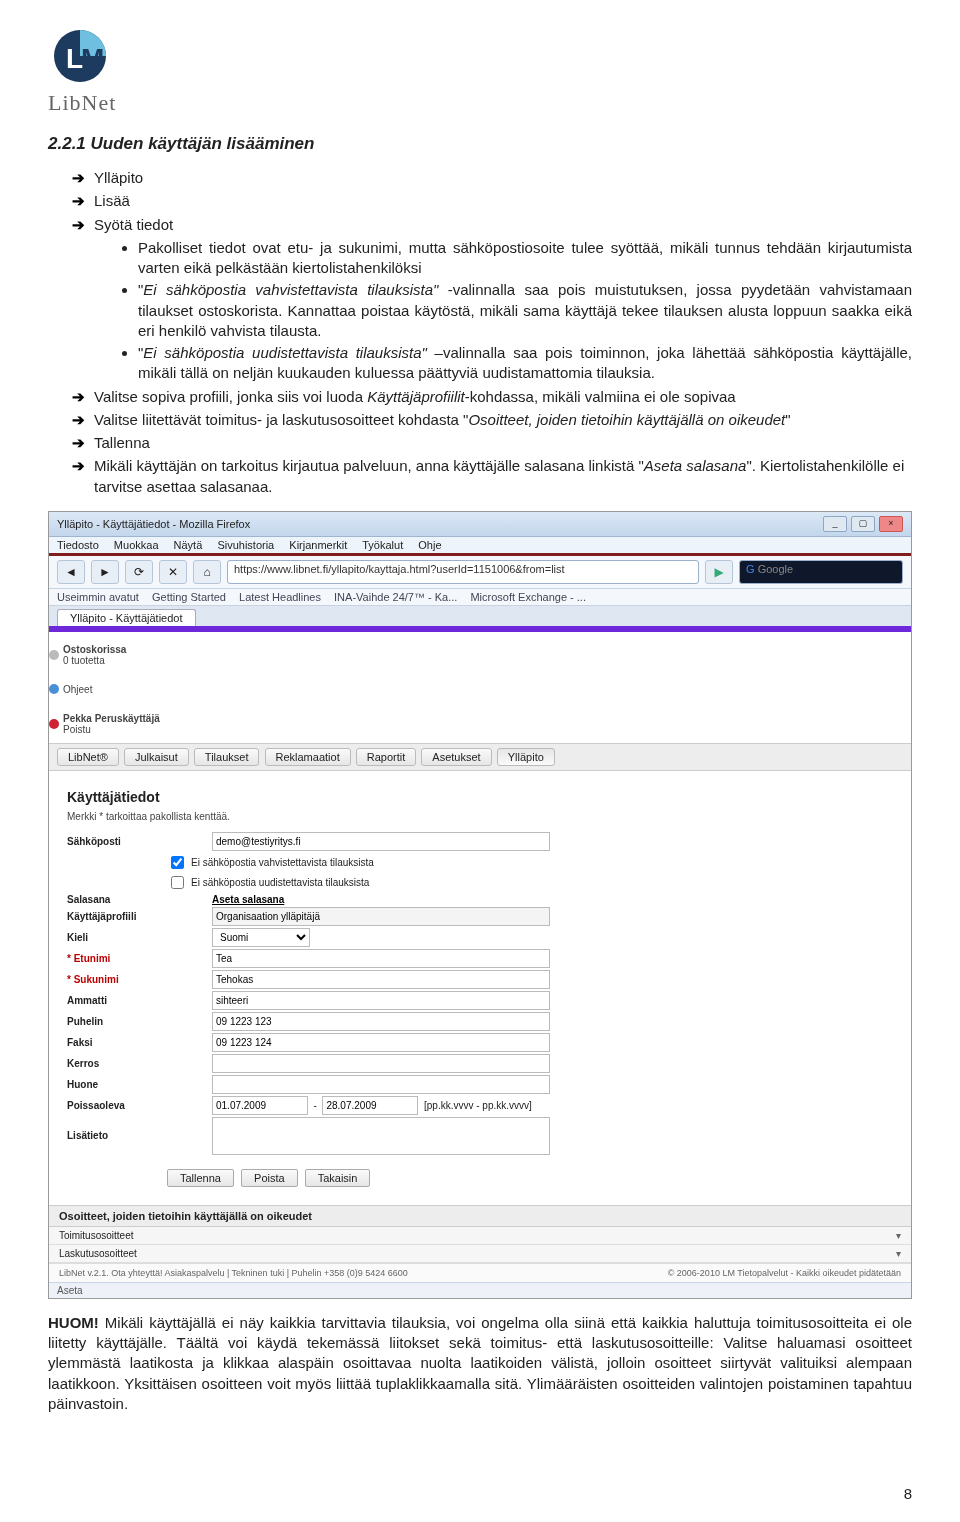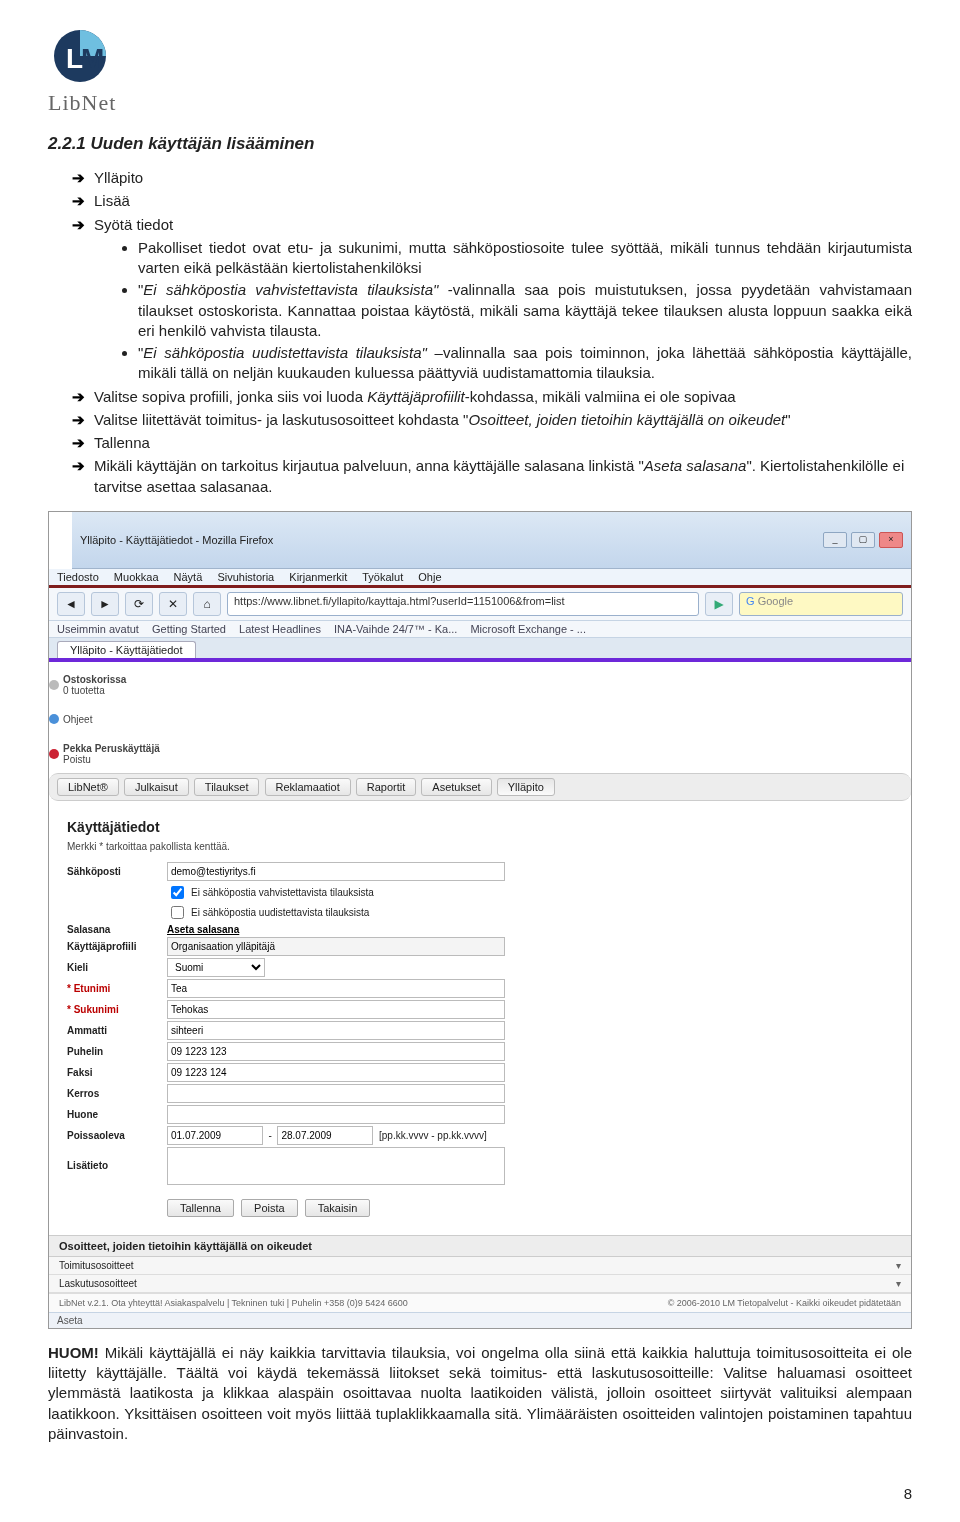--- a/index.html
+++ b/index.html
@@ -81,27 +81,26 @@
   .screenshot-wrap {
     margin: 12px 0 14px 0;
     border: 1px solid #999;
     background: #fff;
     font-family: Tahoma, Arial, sans-serif;
     font-size: 11px;
     color: #222;
   }
   .ff-titlebar {
     background: linear-gradient(#dce8f5, #c3d6ec);
-    padding: 20px 8px;
+    padding: 4px 8px;
     border-bottom: 1px solid #a0b4cc;
     display: flex;
     justify-content: space-between;
     align-items: center;
     font-size: 11px;
-    margin-left: 23px;
   }
   .ff-winbtns { display: flex; gap: 4px; }
   .ff-winbtn {
     width: 22px; height: 14px;
     background: #e0e8f2;
     border: 1px solid #8ea6c2;
     border-radius: 2px;
     text-align: center;
     font-size: 9px;
     line-height: 12px;
@@ -137,40 +136,40 @@
     border-radius: 3px;
     padding: 2px 6px;
     height: 18px;
     font-size: 11px;
     color: #333;
     overflow: hidden;
     white-space: nowrap;
   }
   .ff-search {
     width: 150px;
-    background: #fef9c3;
+    background: #0f172a;
     border: 1px solid #9ab0cc;
     border-radius: 3px;
     padding: 2px 6px;
     height: 18px;
     font-size: 11px;
     color: #888;
   }
   .ff-bookbar {
     background: #f4f7fb;
     padding: 2px 8px;
     border-bottom: 1px solid #c6d4e4;
     font-size: 11px;
     color: #445;
   }
   .ff-bookbar span { margin-right: 10px; }
   .ff-tabbar {
     background: #dfe8f2;
     padding: 3px 8px 0 8px;
-    border-bottom: 4px solid #6d28d9;
+    border-bottom: 6px solid #6d28d9;
   }
   .ff-tab {
     display: inline-block;
     background: #fff;
     padding: 2px 12px;
     border: 1px solid #aab;
     border-bottom: none;
     border-radius: 3px 3px 0 0;
     font-size: 11px;
   }
@@ -190,21 +189,20 @@
   .app-topbar .chip { display:flex; align-items:center; gap:4px;}
   .dot { width:10px;height:10px;border-radius:50%; }
   .dot.grey{background:#bbb;}
   .dot.blue{background:#4a90d9;}
   .dot.red{background:#c23;}
   .app-nav {
     background: #ededed;
     border-top: 1px solid #ccc;
     border-bottom: 1px solid #ccc;
     padding: 4px 8px;
-    border-radius: 9px;
   }
   .app-nav .navbtn {
     display:inline-block;
     background: linear-gradient(#fafafa,#e6e6e6);
     border: 1px solid #bbb;
     border-radius: 3px;
     padding: 2px 10px;
     font-size: 11px;
     margin-right: 2px;
   }
@@ -224,21 +222,21 @@
     display: flex;
     align-items: center;
     margin: 2px 0;
     font-size: 10px;
   }
   .form-row .lbl {
     width: 100px;
     font-weight: bold;
   }
   .form-row .lbl.req { color: #b00; }
-  .form-row .val { flex:1; }
+  .form-row .val { flex:1;margin-left:45px; }
   .form-row input[type=text], .form-row select {
     font-size: 10px;
     padding: 1px 3px;
     border: 1px solid #bbb;
     background: #fff;
     height: 15px;
     box-sizing: content-box;
   }
   .form-row input.long { width: 330px;}
   .form-row select.short { width: 90px; }

